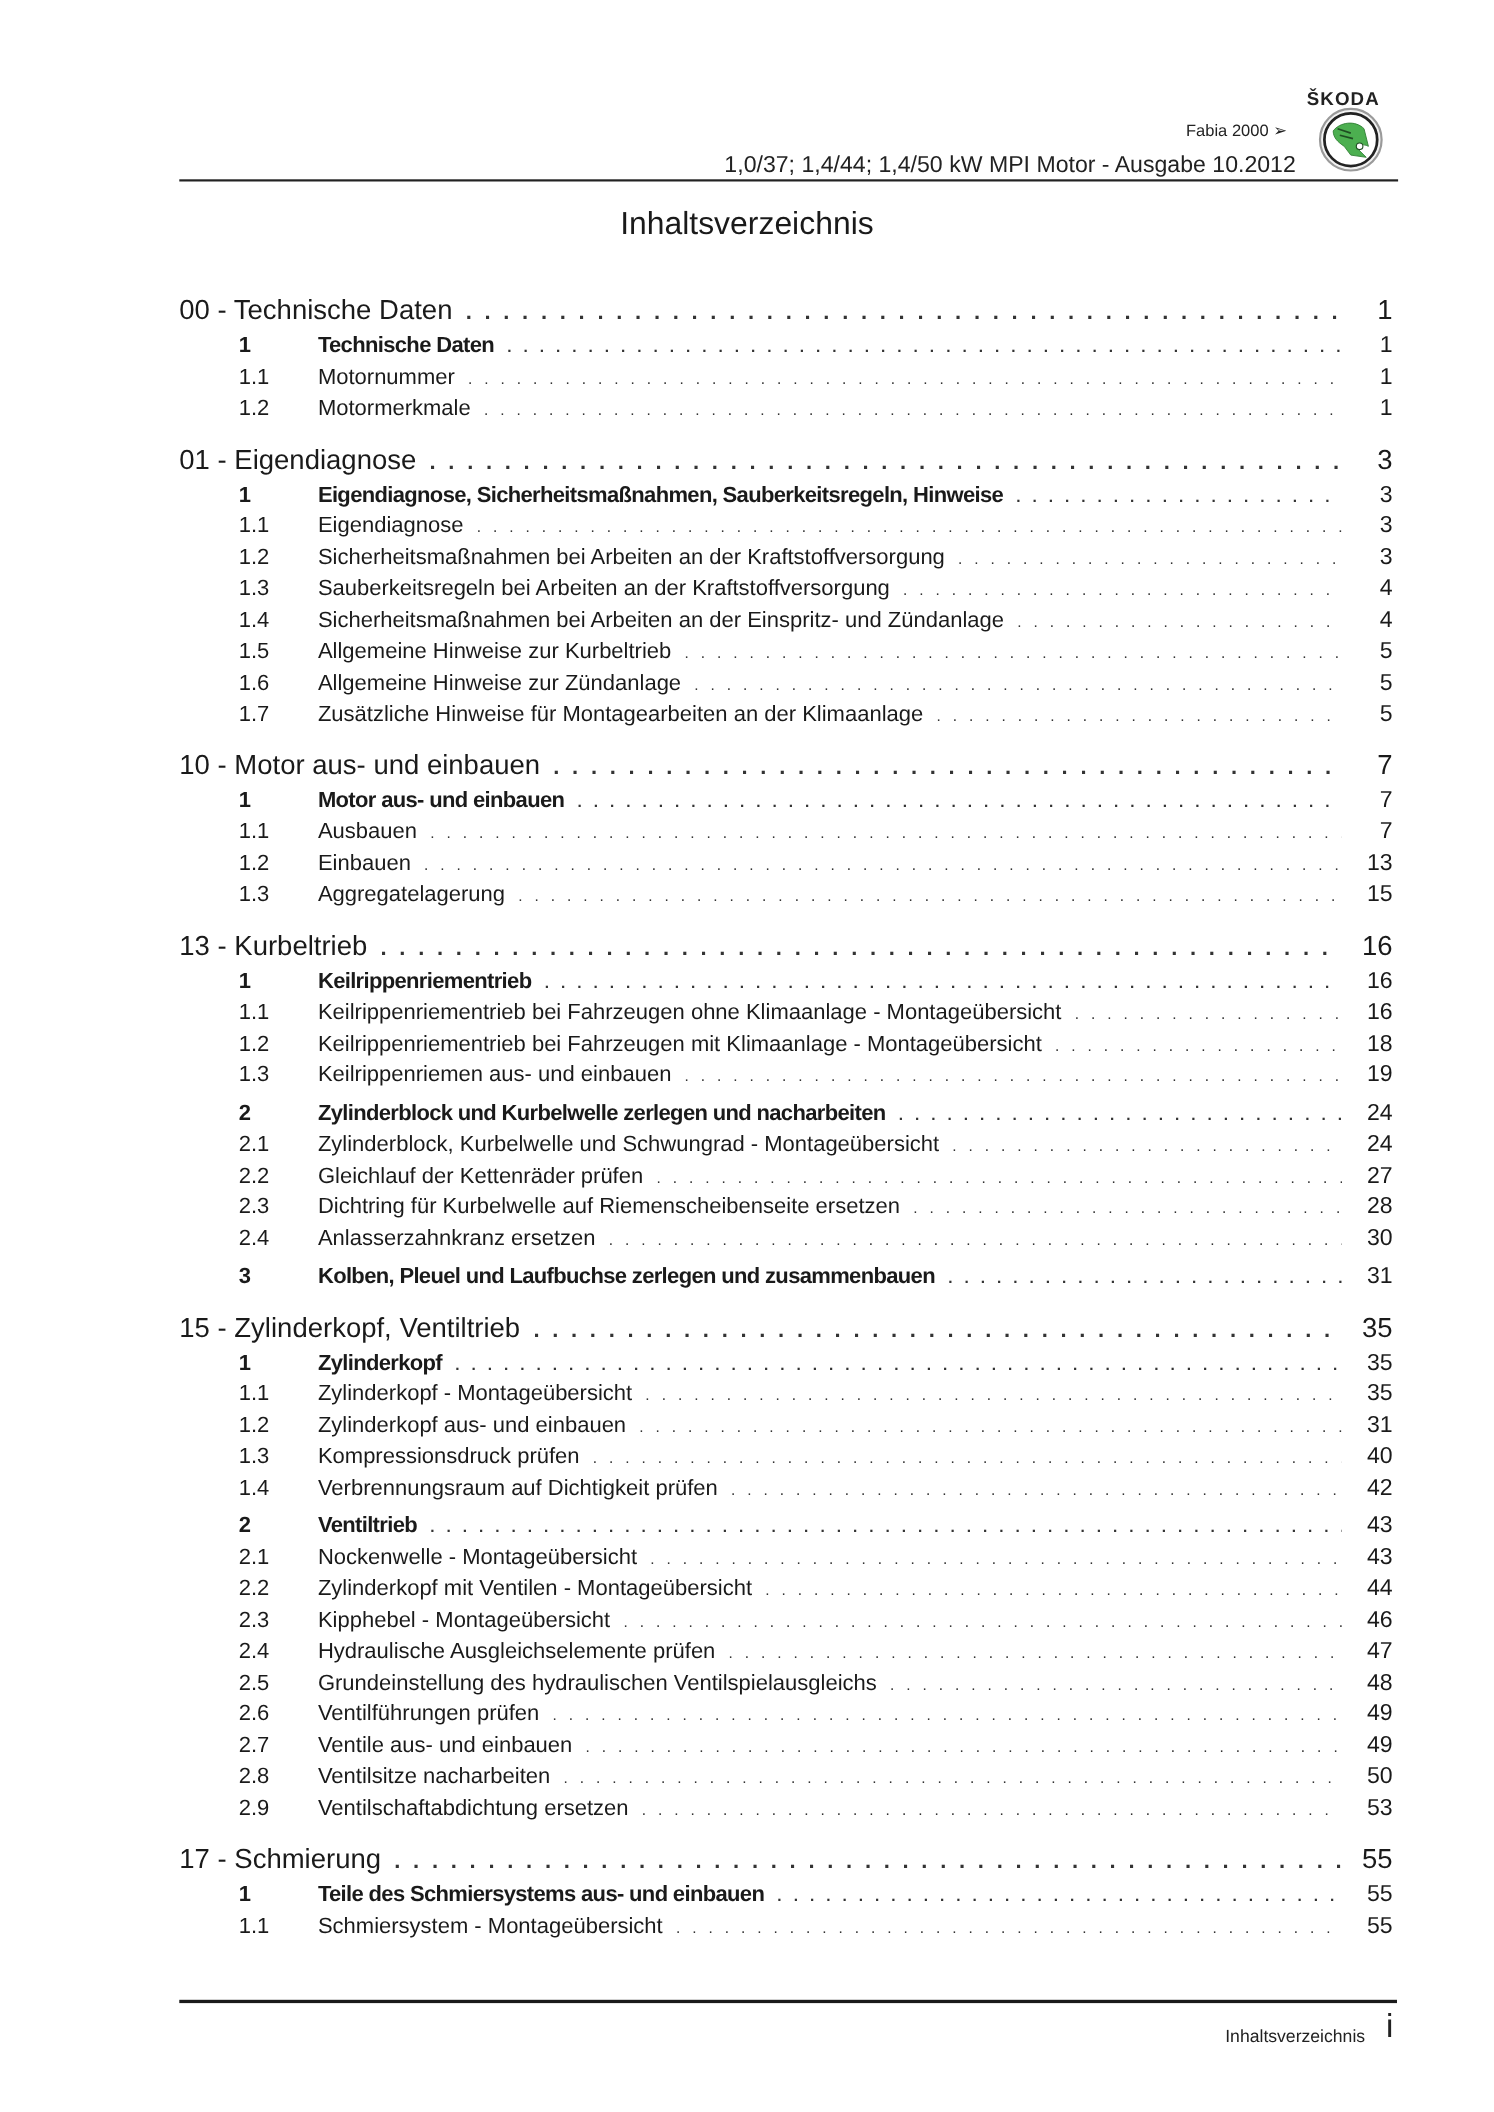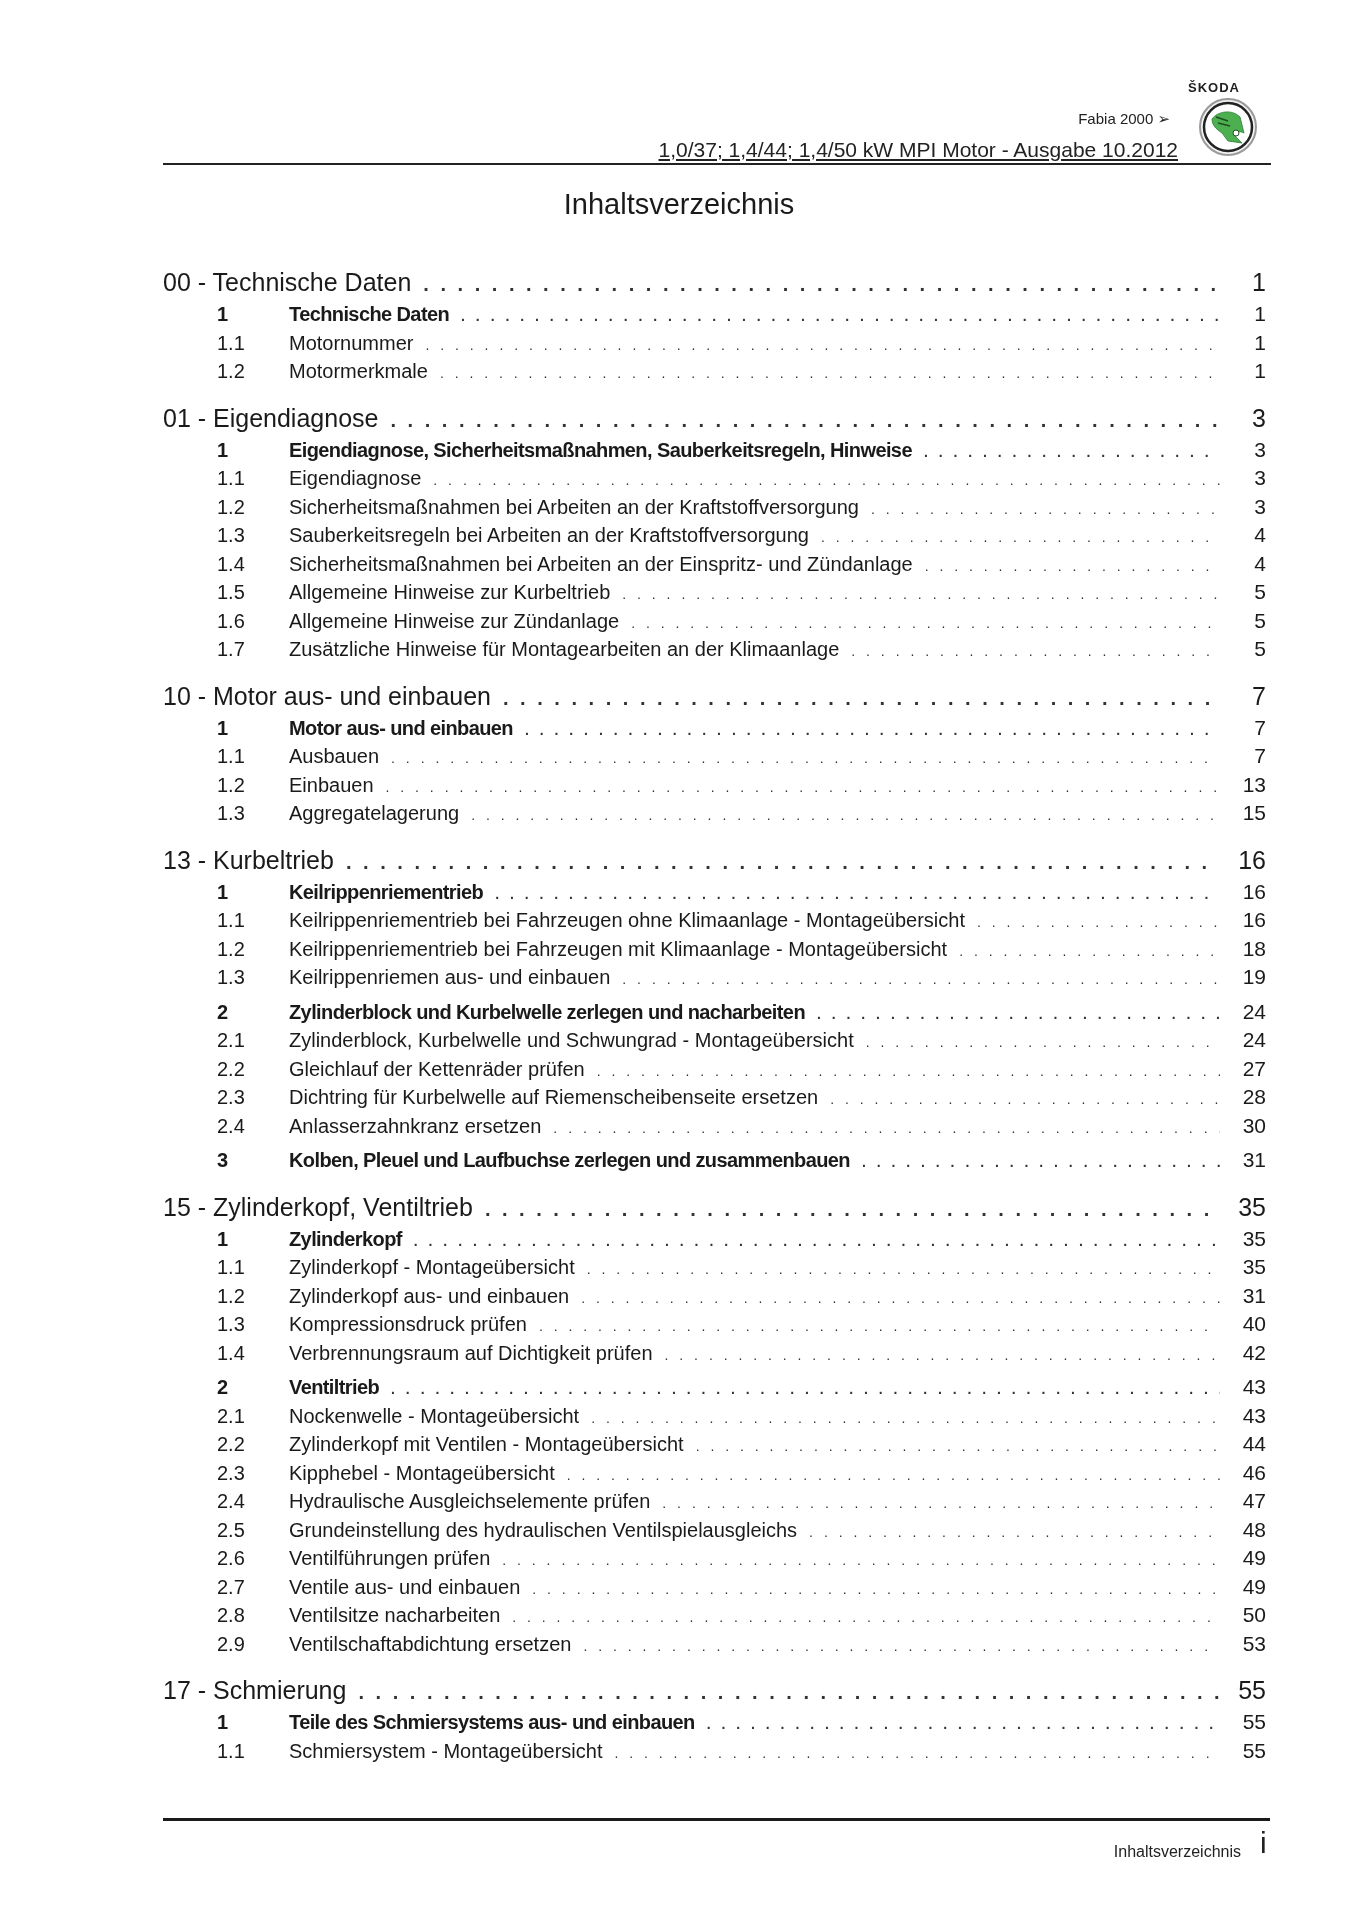--- a/index.html
+++ b/index.html
@@ -2,23 +2,23 @@
 <html><head>
 <meta charset="utf-8">
 <style>
   html, body { margin:0; padding:0; background:#ffffff; }
   body { width:1358px; height:1920px; position:relative; overflow:hidden;
          font-family:"Liberation Sans", sans-serif; color:#1a1a1a; }
   .page { position:absolute; left:0; top:0; width:1358px; height:1920px; }
 
   
   .hdr-model { position:absolute; right:188px; top:110px; font-size:15px; color:#222; white-space:nowrap; }
-  .hdr-sub { position:absolute; right:180px; top:138px; font-size:21px; color:#222; white-space:nowrap;text-decoration:underline; }
+  .hdr-sub { position:absolute; right:180px; top:138px; font-size:21px; color:#222; white-space:nowrap; }
   .hdr-rule { position:absolute; left:163px; top:163px; width:1108px; height:2px; background:#222; }
-  .logo-word { position:absolute; left:1188px; top:80px; font-size:13px; font-weight:bold; letter-spacing:1px; color:#222; }
+  .logo-word { position:absolute; left:1188px; top:80px; font-size:17px; font-weight:bold; letter-spacing:1px; color:#222; }
   .logo { position:absolute; left:1198px; top:97px; width:60px; height:60px; }
 
   .doc-title { position:absolute; left:0; width:1358px; top:188px; text-align:center; font-size:29px; color:#1a1a1a; }
 
   
   .toc { position:absolute; left:163px; top:264px; width:1103px; }
   .row { display:flex; align-items:baseline; white-space:nowrap; position:relative; }
   .row .num { display:inline-block; }
   .row .lbl { display:inline-block; }
   .row .dots { flex:1; overflow:hidden; margin:0 12px 0 12px; color:#333; letter-spacing:0; }

